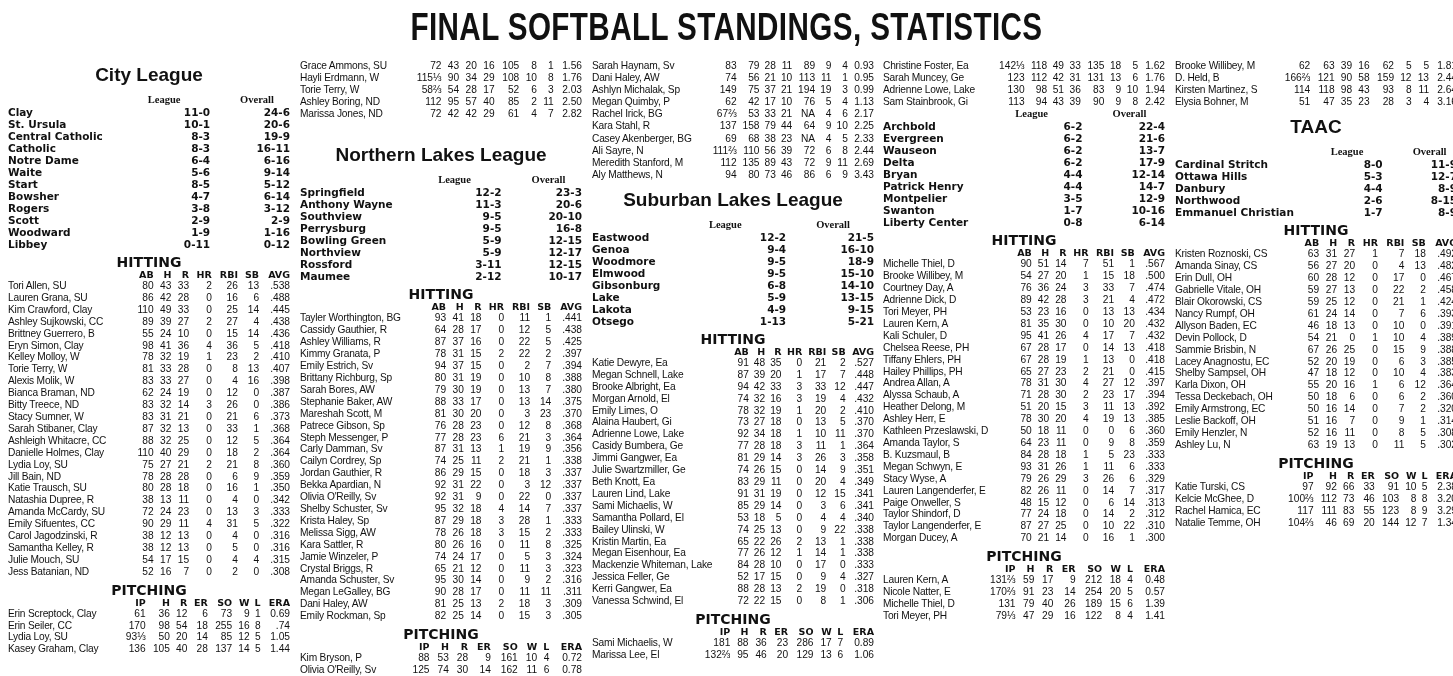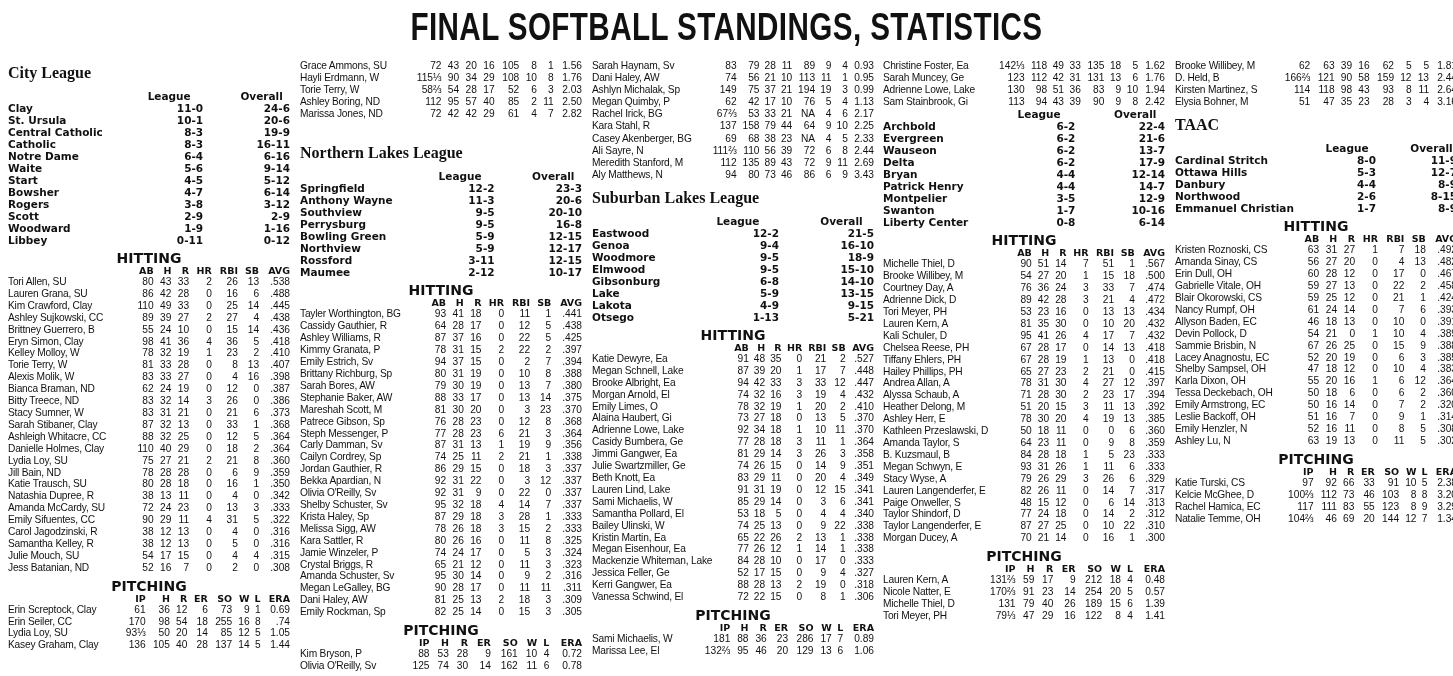--- a/index.html
+++ b/index.html
@@ -10,29 +10,29 @@
     font-family: "Liberation Sans", sans-serif; font-weight: bold; font-size: 38px;
     letter-spacing: 0.5px; transform: scaleX(0.78); transform-origin: center; color: #111;
   }
   .col { position: absolute; top: 56px; width: 282px; }
   .col1 { left: 8px; top: 62px; }
   .col2 { left: 300px; top: 60px; }
   .col3 { left: 592px; top: 60px; }
   .col4 { left: 883px; top: 60px; }
   .col5 { left: 1175px; top: 60px; }
   .league-title {
-    font-family: Liberation Serif, serif; font-weight: bold; font-size: 16px;
-    margin: 2px 0 8px 0; color: #111;
+    font-family: Liberation Sans, sans-serif; font-weight: bold; font-size: 19px;
+    text-align: center; margin: 2px 0 8px 0; color: #111;
   }
   table { border-collapse: collapse; width: 100%; }
   .standings td, .standings th {
     font-family: "DejaVu Sans", sans-serif; font-weight: bold; font-size: 10.5px;
     line-height: 12px; padding: 0; white-space: nowrap;
   }
-  .standings th { text-align: center; }
+  .standings th { text-align: left; font-family: Liberation Serif, serif; }
   .standings td.num { text-align: right; }
   .standings td.num.lg { padding-right: 30px; }
   .standings th.lg { padding-right: 30px; }
   .section-head {
     font-family: "DejaVu Sans", sans-serif; font-weight: bold; font-size: 14px;
     text-align: center; margin-top: 5px; line-height: 14px;
   }
   .stats th {
     font-family: "DejaVu Sans", sans-serif; font-weight: bold; font-size: 9.5px;
     text-align: right; line-height: 11px; padding: 0 0 0 3px;
@@ -87,21 +87,21 @@
           <td class="num lg">6-4</td>
           <td class="num">6-16</td>
         </tr>
         <tr>
           <td class="">Waite</td>
           <td class="num lg">5-6</td>
           <td class="num">9-14</td>
         </tr>
         <tr>
           <td class="">Start</td>
-          <td class="num lg">4-5</td>
+          <td class="num lg">8-5</td>
           <td class="num">5-12</td>
         </tr>
         <tr>
           <td class="">Bowsher</td>
           <td class="num lg">4-7</td>
           <td class="num">6-14</td>
         </tr>
         <tr>
           <td class="">Rogers</td>
           <td class="num lg">3-8</td>

